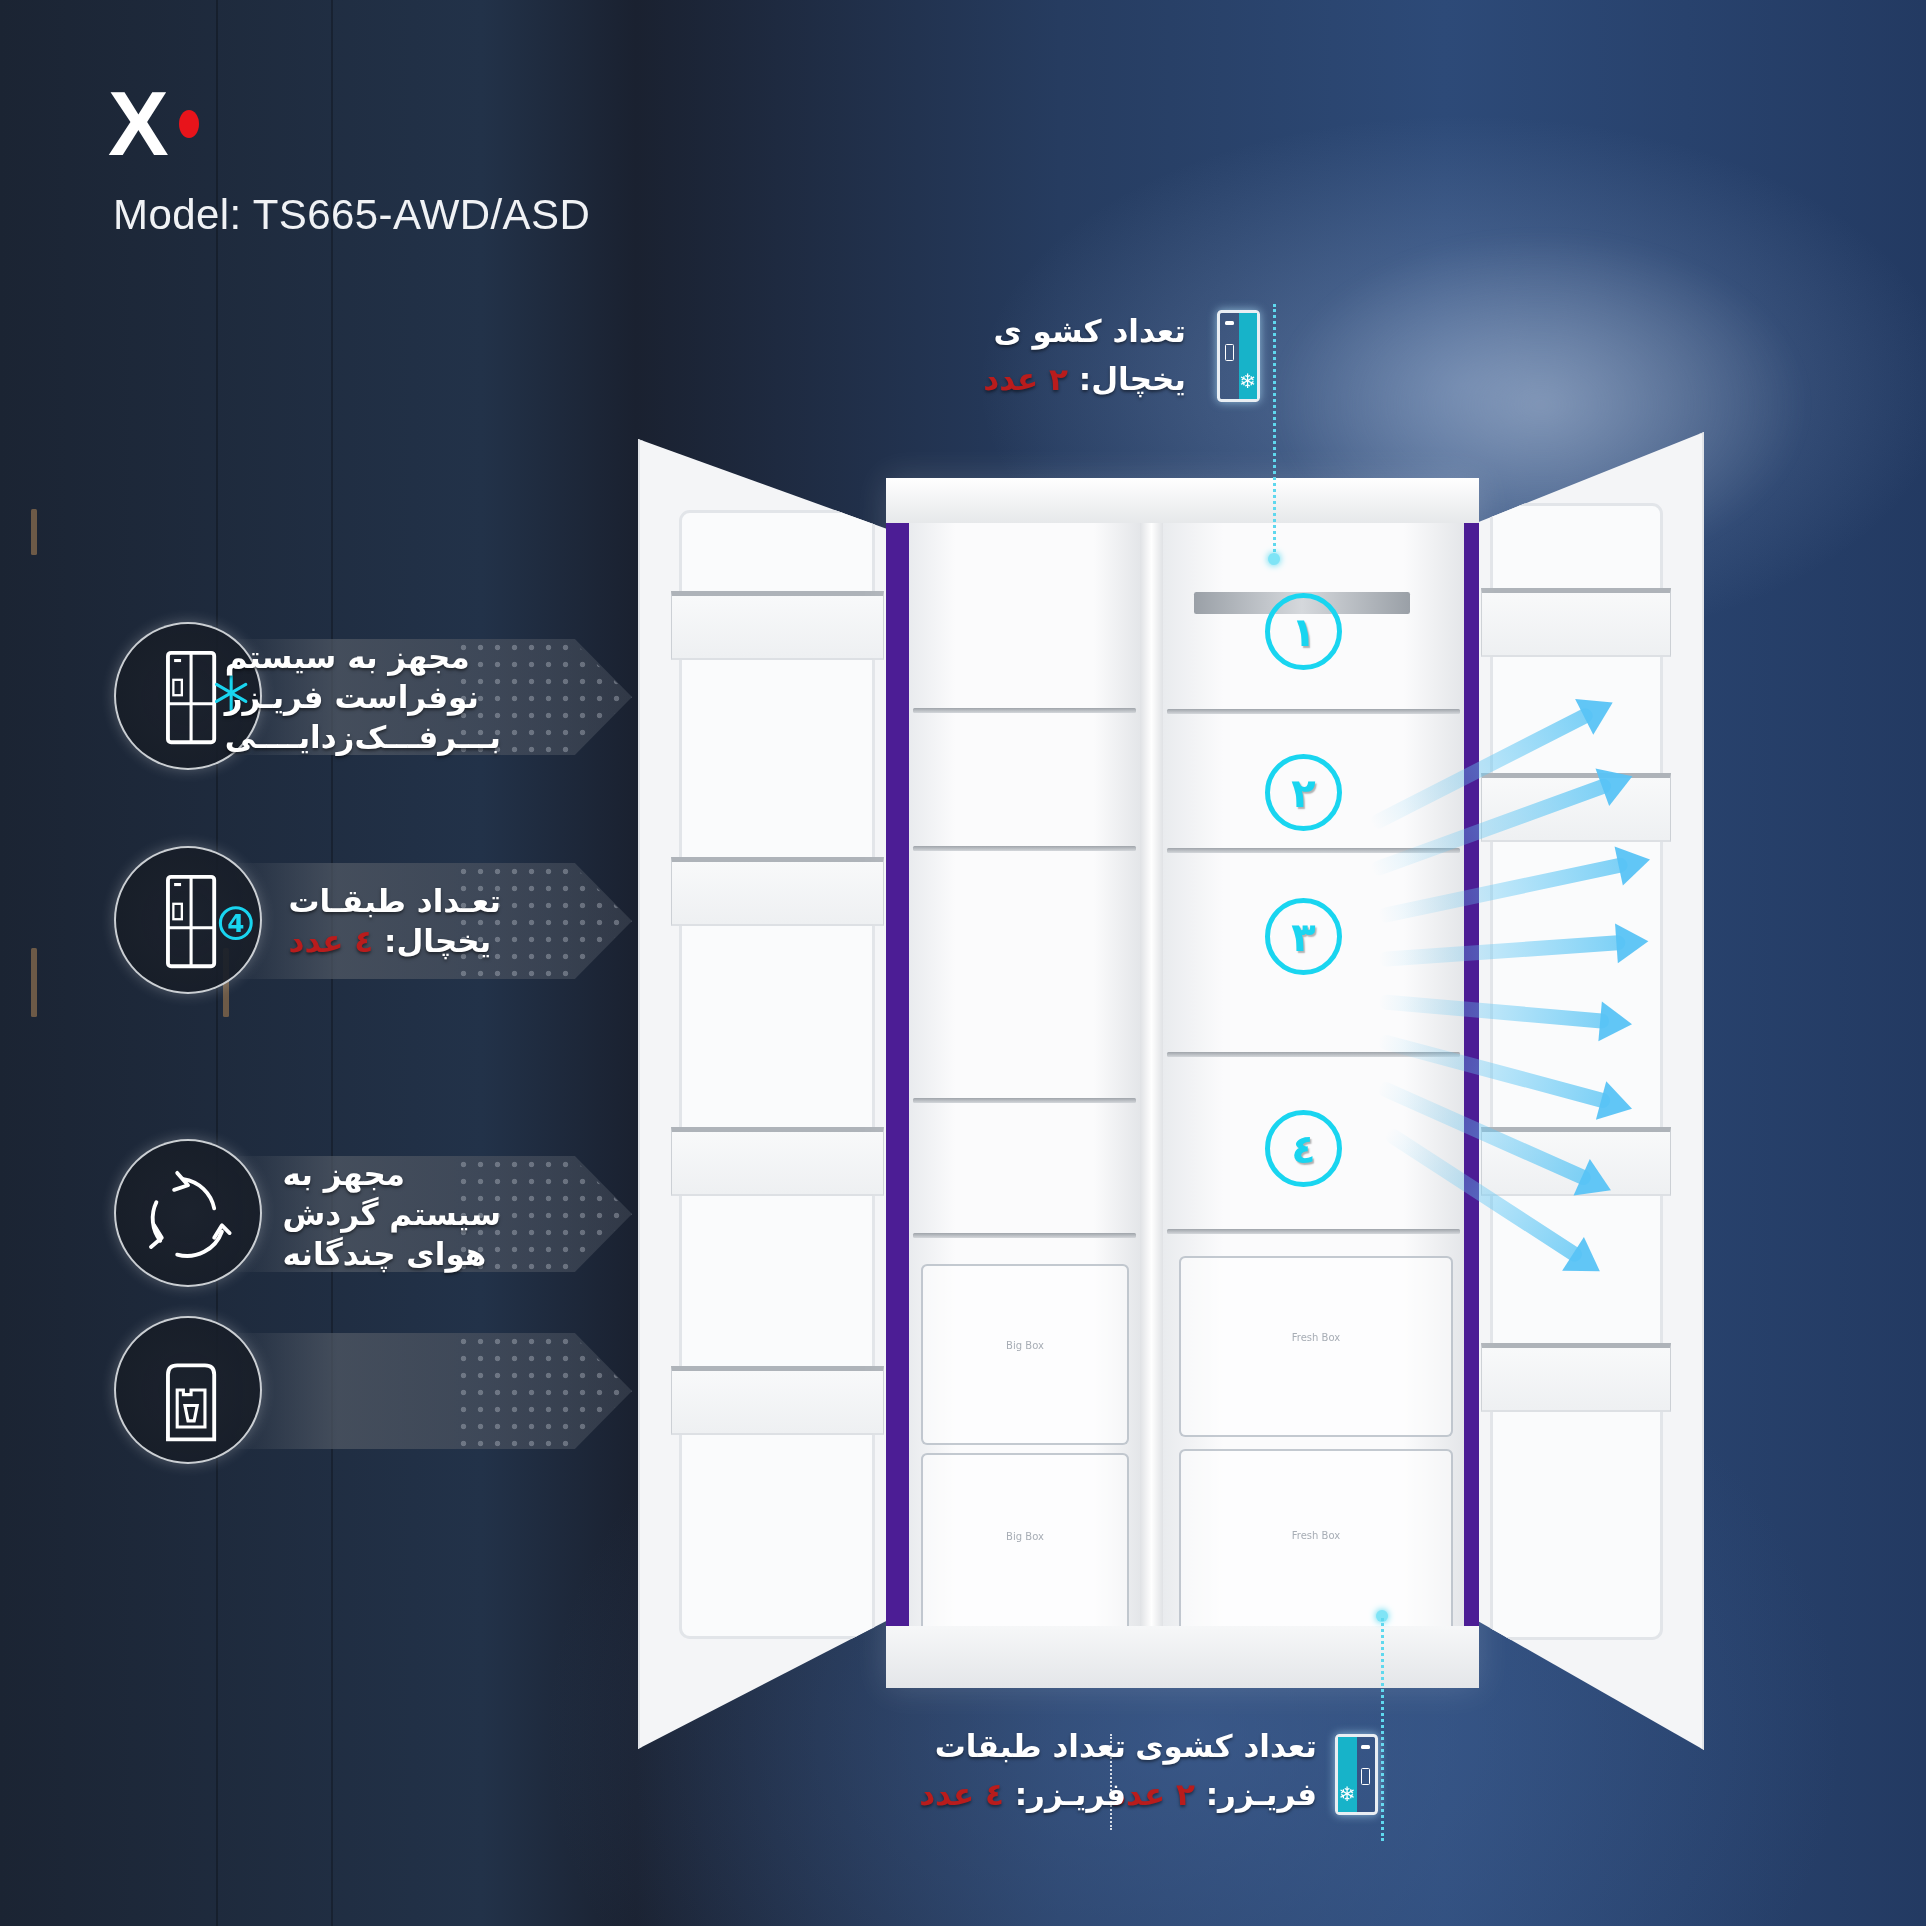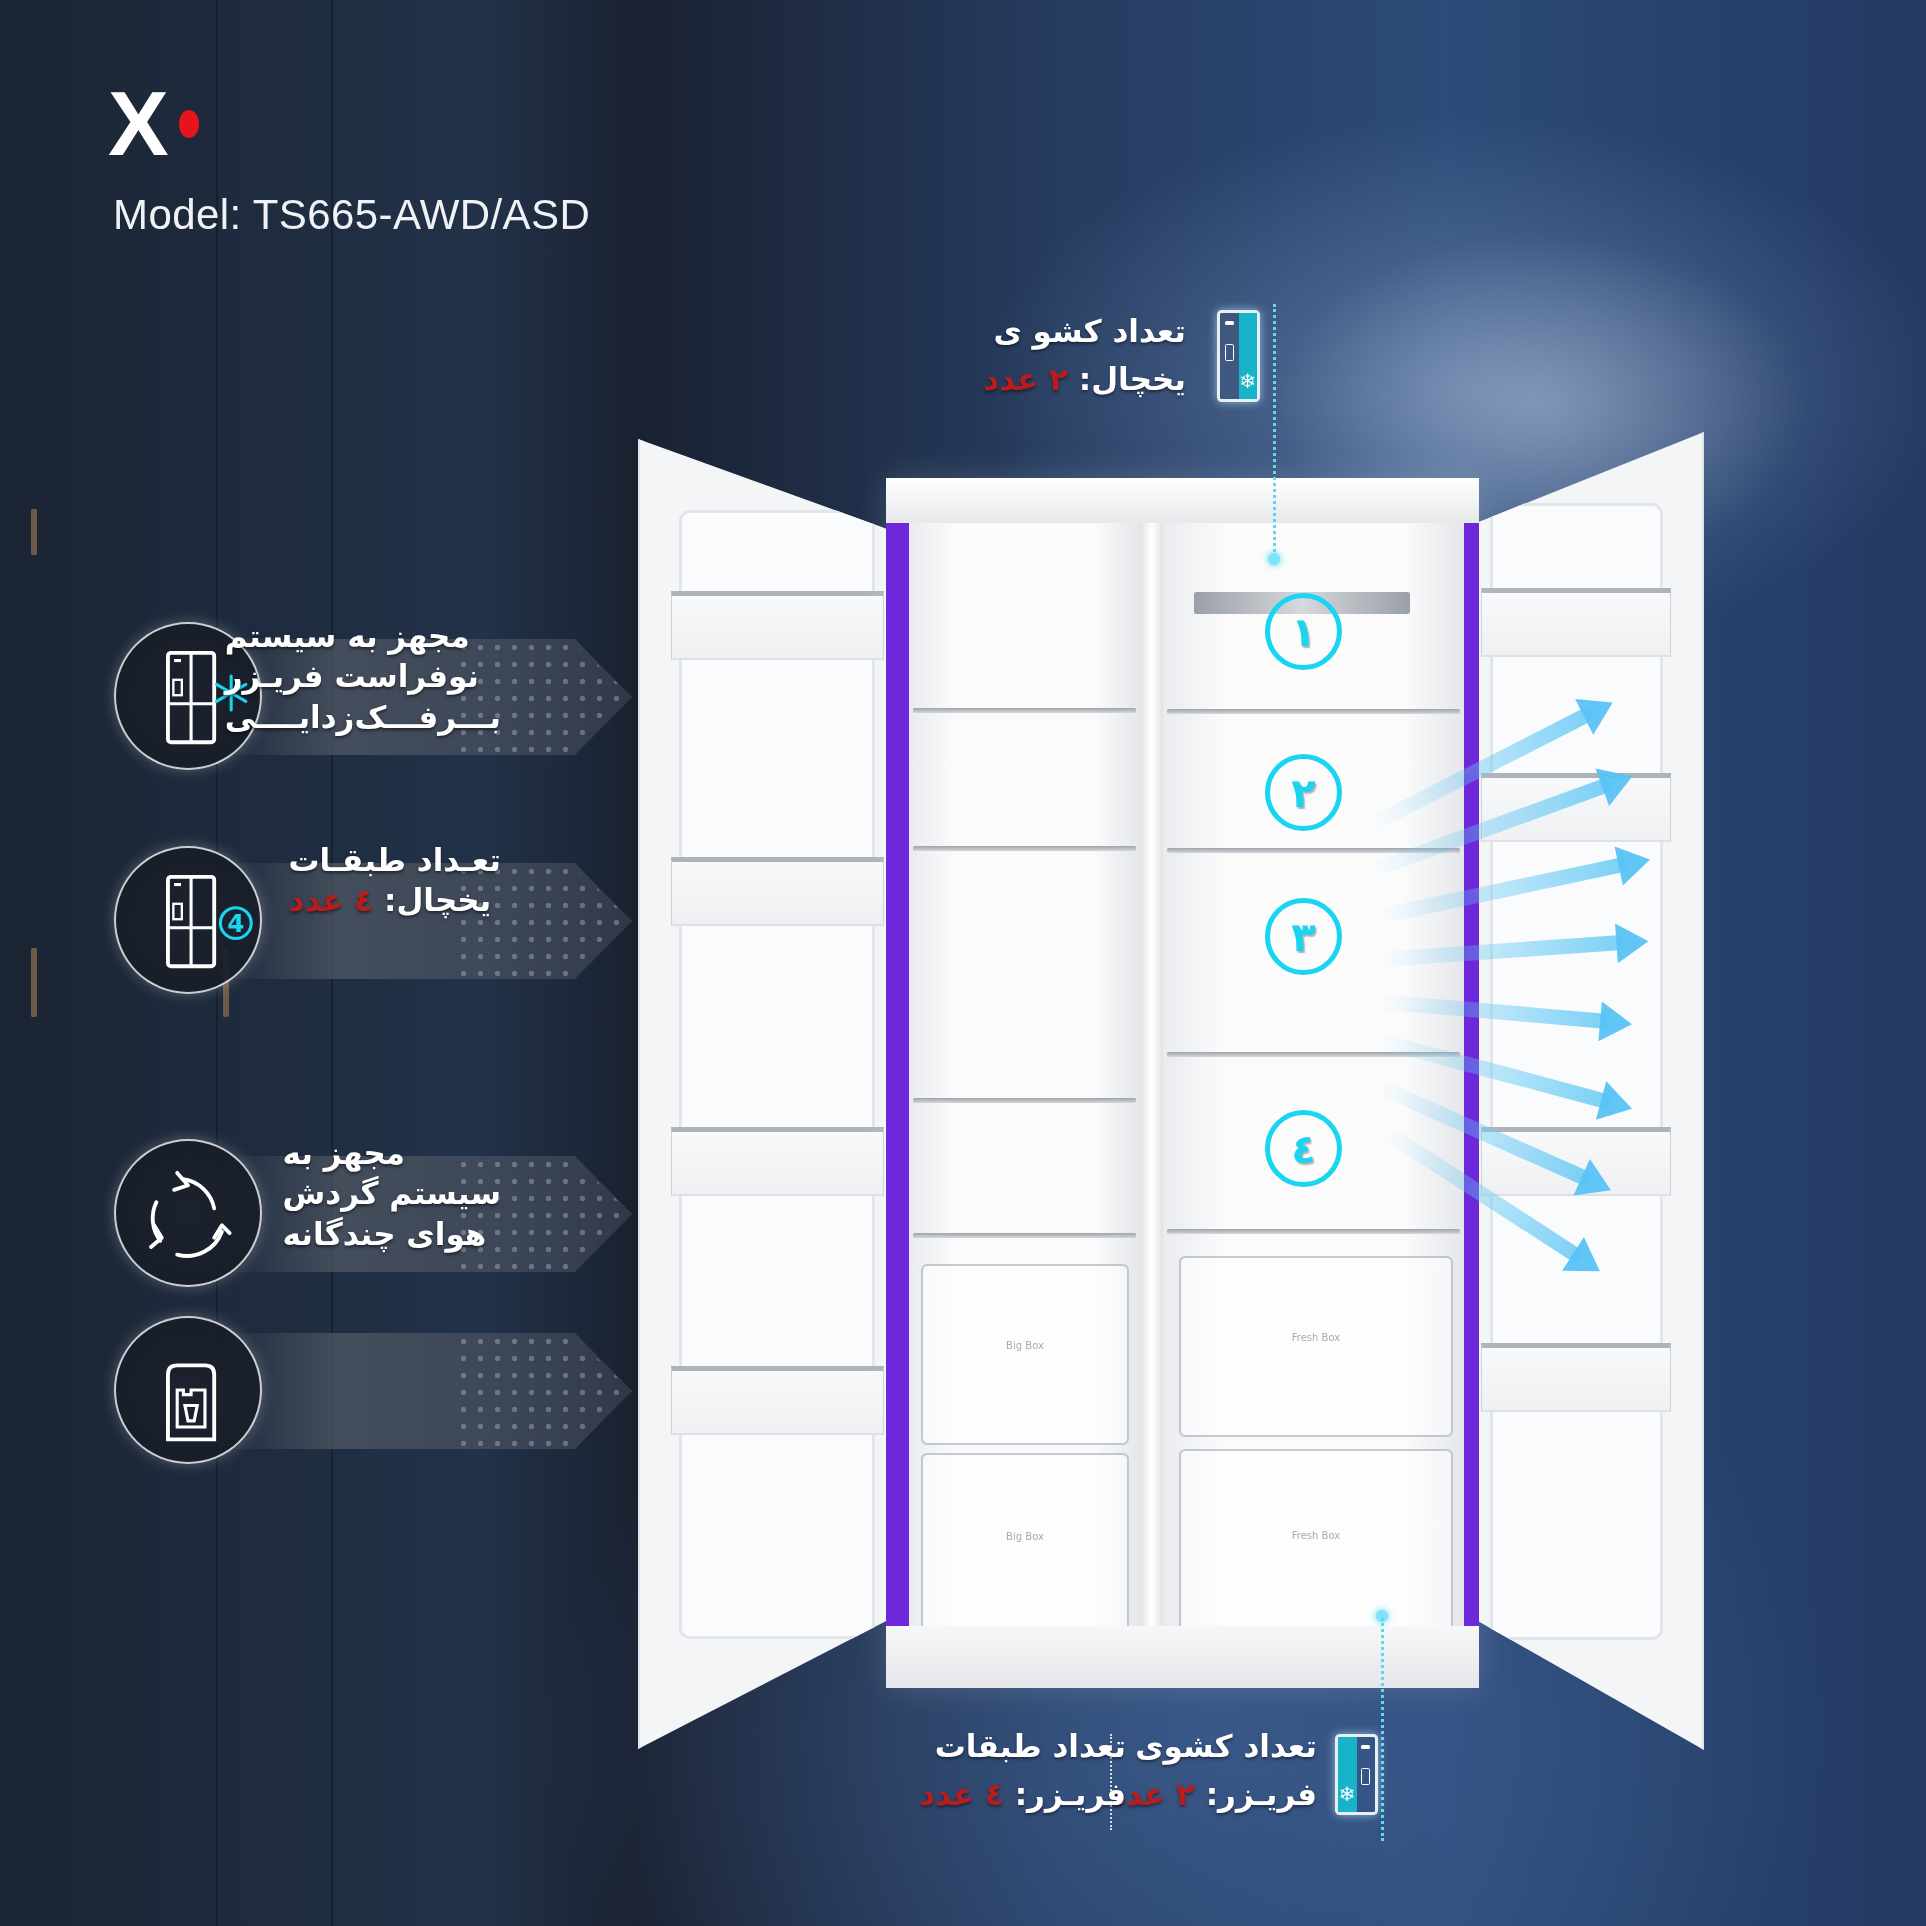--- a/index.html
+++ b/index.html
@@ -23,26 +23,26 @@
   .feature{position:absolute;left:108px;width:524px;height:162px}
   .feature-band{position:absolute;left:116px;top:23px;width:408px;height:116px;
     background:linear-gradient(90deg,rgba(20,25,33,0) 0%,rgba(80,88,100,.75) 28%,rgba(75,82,95,.65) 70%,rgba(90,98,110,.35) 100%);
     clip-path:polygon(0 0,86% 0,100% 50%,86% 100%,0 100%)}
   .dots{position:absolute;right:0;top:23px;width:177px;height:116px;
     background-image:radial-gradient(circle,rgba(200,205,215,.35) 2.3px,transparent 3.1px);background-size:17px 17px;
     clip-path:polygon(0 0,65% 0,100% 50%,65% 100%,0 100%)}
   .icon-circle{position:absolute;left:6.2px;top:6.2px;width:148px;height:148px;border-radius:50%;
     border:2.3px solid rgba(235,238,242,.85);box-shadow:0 0 14px rgba(255,255,255,.25);
     background:radial-gradient(circle,rgba(28,34,45,.95),rgba(22,28,38,.9))}
-  .feature-text{position:absolute;right:131px;top:0;height:162px;display:flex;flex-direction:column;
+  .feature-text{position:absolute;right:131px;top:0;height:162px;display:flex;flex-direction:column;justify-content:center;
     align-items:flex-end;direction:rtl;color:#fff;font-weight:700;font-size:31px;line-height:1.3;text-shadow:0 1.5px 3.1px rgba(0,0,0,.5)}
   .accent{color:#b91c1c}
 
   
-  .fridge{position:absolute;left:886px;top:478px;width:593px;height:1210px;background:#6d28d9;
+  .fridge{position:absolute;left:886px;top:478px;width:593px;height:1210px;background:#4c1d95;
     box-shadow:0 0 31px rgba(255,255,255,.15)}
   .fridge-top{position:absolute;left:0;top:0;right:0;height:45px;background:linear-gradient(#fff,#e6e8ea)}
   .compartment{position:absolute;top:45px;bottom:62px;background:linear-gradient(90deg,#e9ebee,#fbfbfc 20%,#fbfbfc 80%,#e4e6e9)}
   .comp-left{left:23px;width:231px}
   .comp-right{left:277px;width:301px}
   .divider{position:absolute;left:254px;top:45px;width:23px;bottom:62px;background:linear-gradient(90deg,#e0e2e5,#fff,#e0e2e5)}
   .shelf{position:absolute;height:4.6px;background:linear-gradient(#9fa4aa,#d4d7db);border-radius:1.5px}
   .drawer{position:absolute;border:2.3px solid rgba(170,178,188,.7);border-radius:6.2px;background:rgba(255,255,255,.55)}
   .drawer-label{position:absolute;left:0;right:0;top:42%;text-align:center;color:#a7adb5;font-size:10px}
   .fridge-base{position:absolute;left:0;right:0;bottom:0;height:62px;background:linear-gradient(#f6f7f8,#e4e6e9)}

